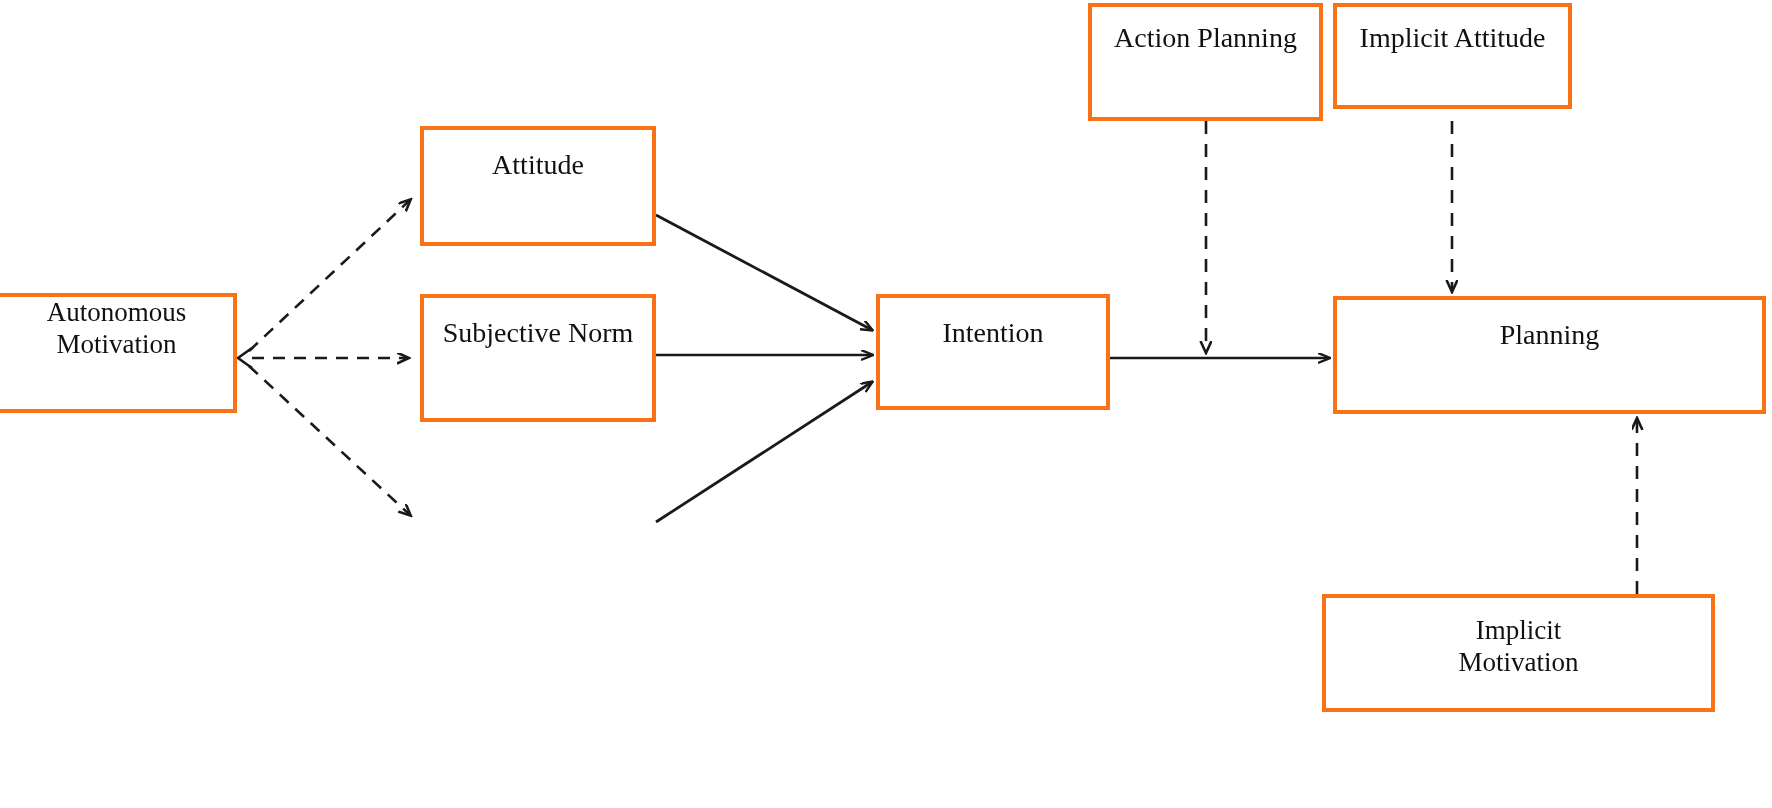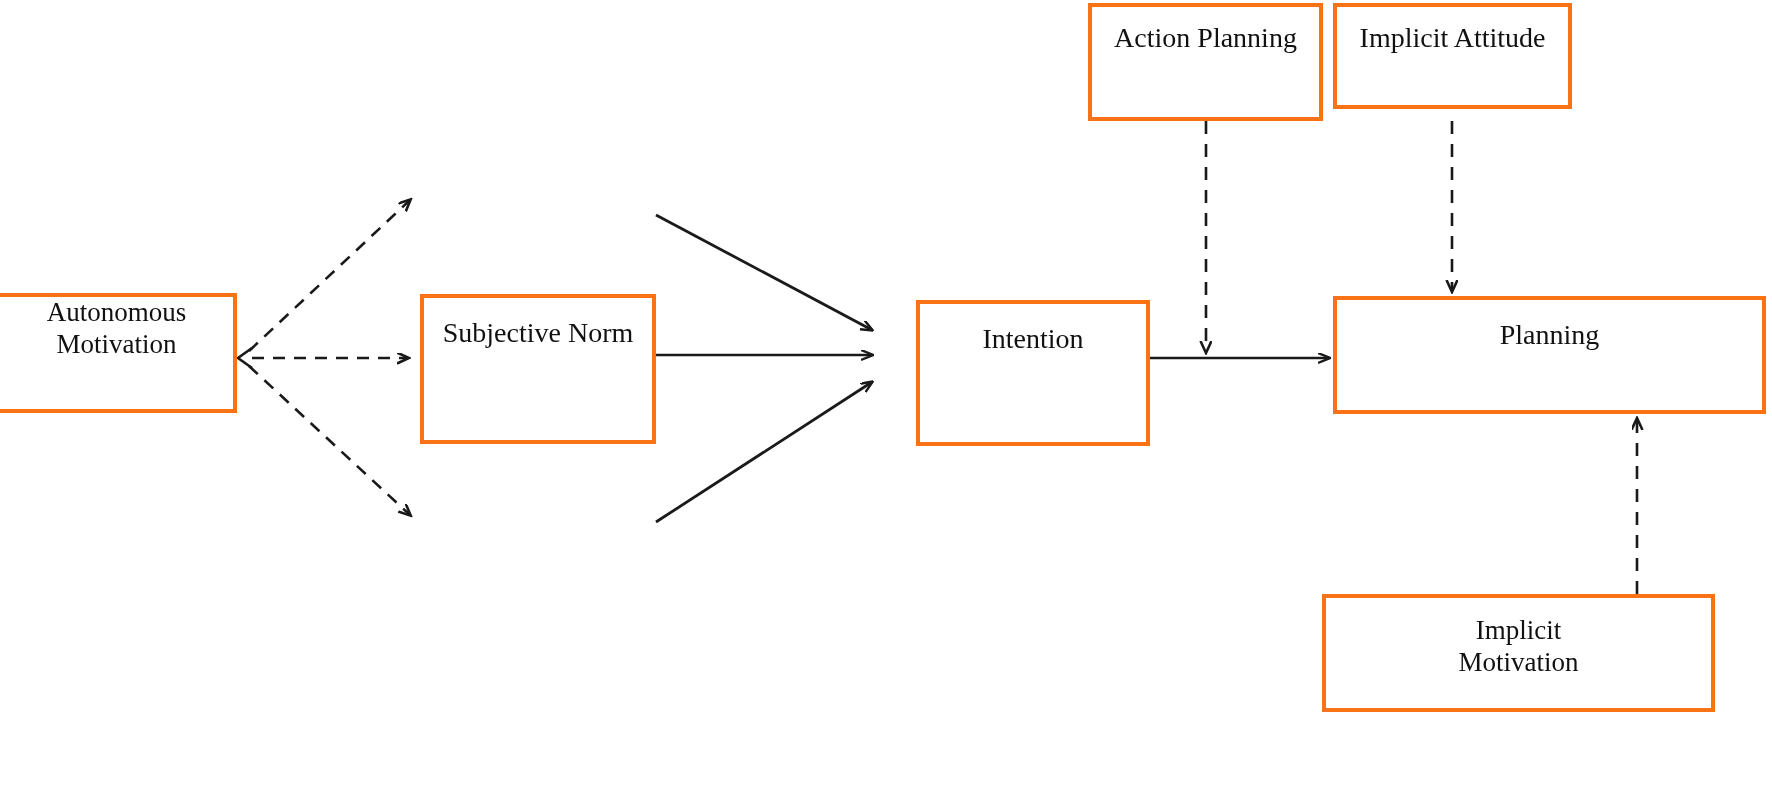--- a/index.html
+++ b/index.html
@@ -42,27 +42,27 @@
     line-height: 1.18;
     white-space: pre-line;
   }
   
   #node-autonomous-motivation { left: -4px; top: 293px; width: 241px; height: 120px; }
   #node-autonomous-motivation .label { font-size: 27px; }
 
   #node-attitude { left: 420px; top: 126px; width: 236px; height: 120px; }
   #node-attitude .label { padding-top: 18px; font-size: 28px; }
 
-  #node-subjective-norm { left: 420px; top: 294px; width: 236px; height: 150px; }
+  #node-subjective-norm { left: 420px; top: 294px; width: 236px; height: 128px; }
   #node-subjective-norm .label { padding-top: 18px; font-size: 28px; }
 
   #node-perceived-behavioral-control { left: 420px; top: 466px; width: 236px; height: 118px; }
   #node-perceived-behavioral-control .label { padding-top: 15px; font-size: 27px; }
 
-  #node-intention { left: 876px; top: 300px; width: 234px; height: 146px; margin-left: 40px; }
+  #node-intention { left: 876px; top: 294px; width: 234px; height: 116px; }
   #node-intention .label { padding-top: 18px; font-size: 28px; }
 
   #node-action-planning { left: 1088px; top: 3px; width: 235px; height: 118px; }
   #node-action-planning .label { padding-top: 14px; font-size: 28px; }
 
   #node-implicit-attitude { left: 1333px; top: 3px; width: 239px; height: 106px; }
   #node-implicit-attitude .label { padding-top: 14px; font-size: 28px; }
 
   #node-behavior { left: 1333px; top: 296px; width: 433px; height: 118px; }
   #node-behavior .label { padding-top: 18px; font-size: 28px; }
@@ -128,20 +128,23 @@
     <g>
       <line x1="1637" y1="594" x2="1637" y2="419" stroke="#1a1a1a" stroke-width="2.6" stroke-dasharray="13 10" marker-end="url(#arrow-dash)"></line>
     </g>
   </svg>
 
   <div class="node" id="node-autonomous-motivation">
     <span class="label">Autonomous
 Motivation</span>
   </div>
 
+  <div class="node" id="node-attitude">
+    <span class="label">Attitude</span>
+  </div>
 
   <div class="node" id="node-subjective-norm">
     <span class="label">Subjective Norm</span>
   </div>
 
 
   <div class="node" id="node-intention">
     <span class="label">Intention</span>
   </div>
 

